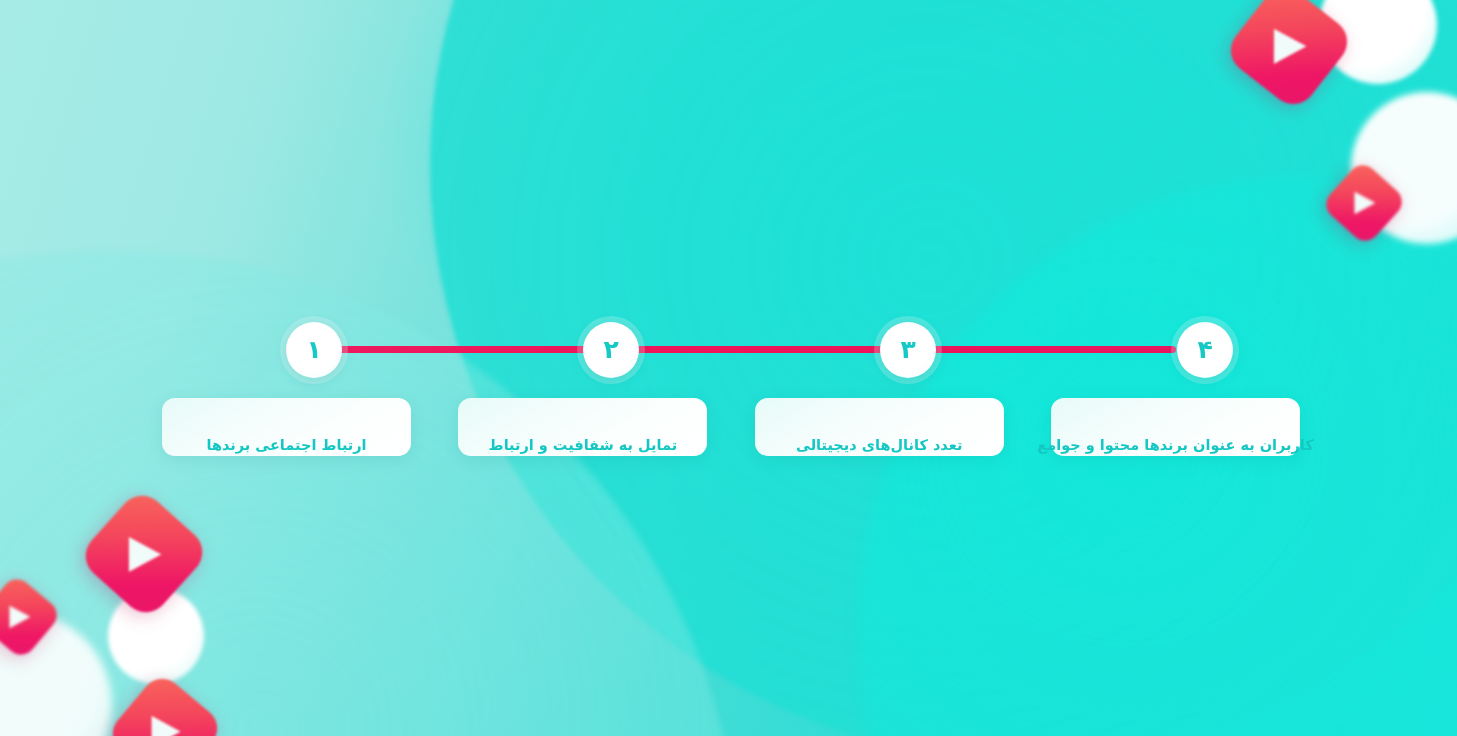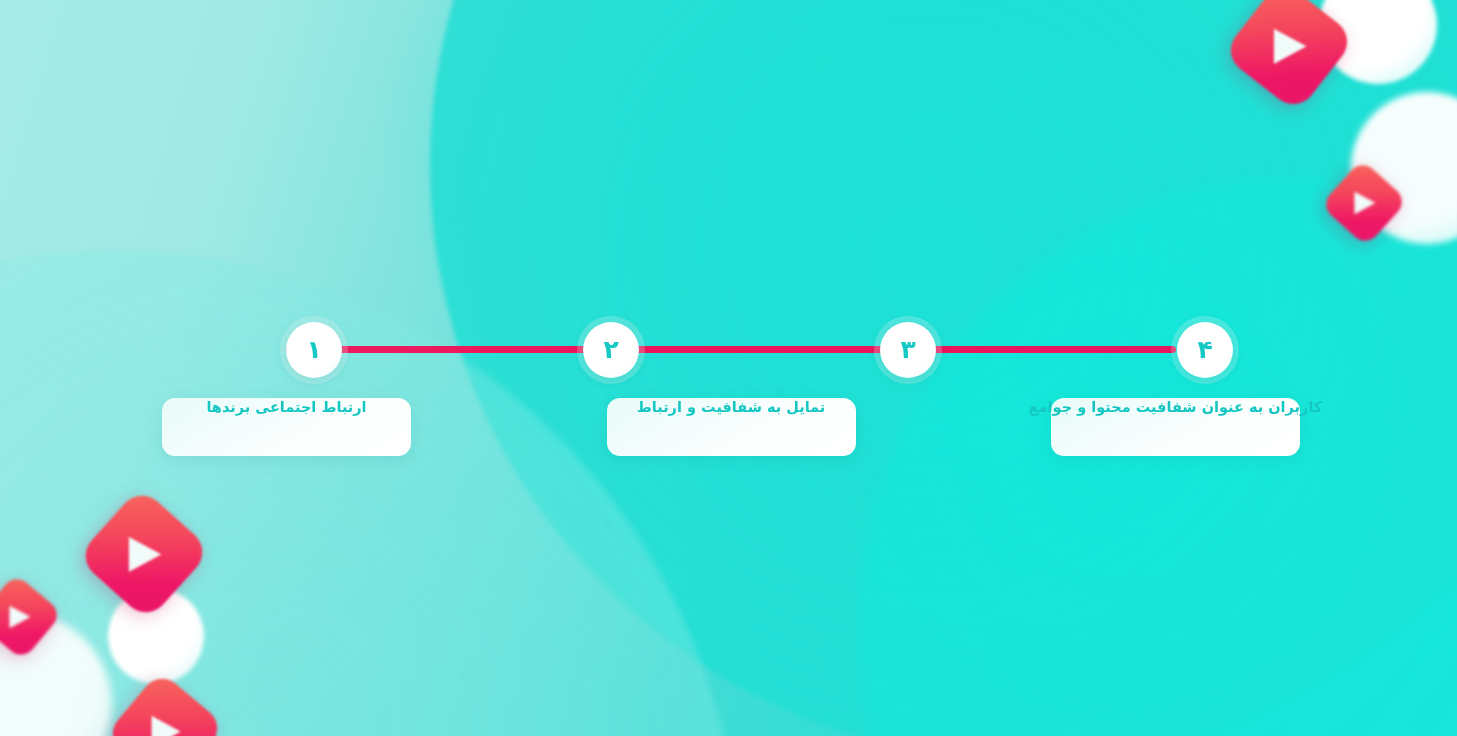--- a/index.html
+++ b/index.html
@@ -132,21 +132,21 @@
   #cards {
     position:absolute;
     left:0; right:0; top:76px;
     display:flex;
     justify-content:space-between;
   }
   .card {
     width:249px;
     height:58px;
     display:flex;
-    align-items:flex-start;
+    align-items:flex-end;
     justify-content:center;
     border-radius:13px;
     background:linear-gradient(150deg, #E7FBF8 0%, #F3FDFC 34%, #FBFFFE 62%, #FFFFFF 100%);
     box-shadow:0 4px 16px rgba(0,110,106,.10);
     text-align:center;
     padding:0 12px;
   }
   .card-label {
     font-size:14.5px;
     font-weight:700;
@@ -189,21 +189,24 @@
       <div class="node" style="left:690px">
         <span class="node-num">۳</span>
       </div>
       <div class="node" style="left:987px">
         <span class="node-num">۴</span>
       </div>
     </div>
 
     <div id="cards">
       <div class="card">
-        <span class="card-label">کاربران به عنوان شفافیت محتوا و جوامع</span>
+        <span class="card-label">کاربران به عنوان برندها محتوا و جوامع</span>
+      </div>
+      <div class="card">
+        <span class="card-label">تعدد کانال‌های دیجیتالی</span>
       </div>
       <div class="card">
         <span class="card-label">تمایل به شفافیت و ارتباط</span>
       </div>
       <div class="card">
         <span class="card-label">ارتباط اجتماعی برندها</span>
       </div>
     </div>
 
   </div>

